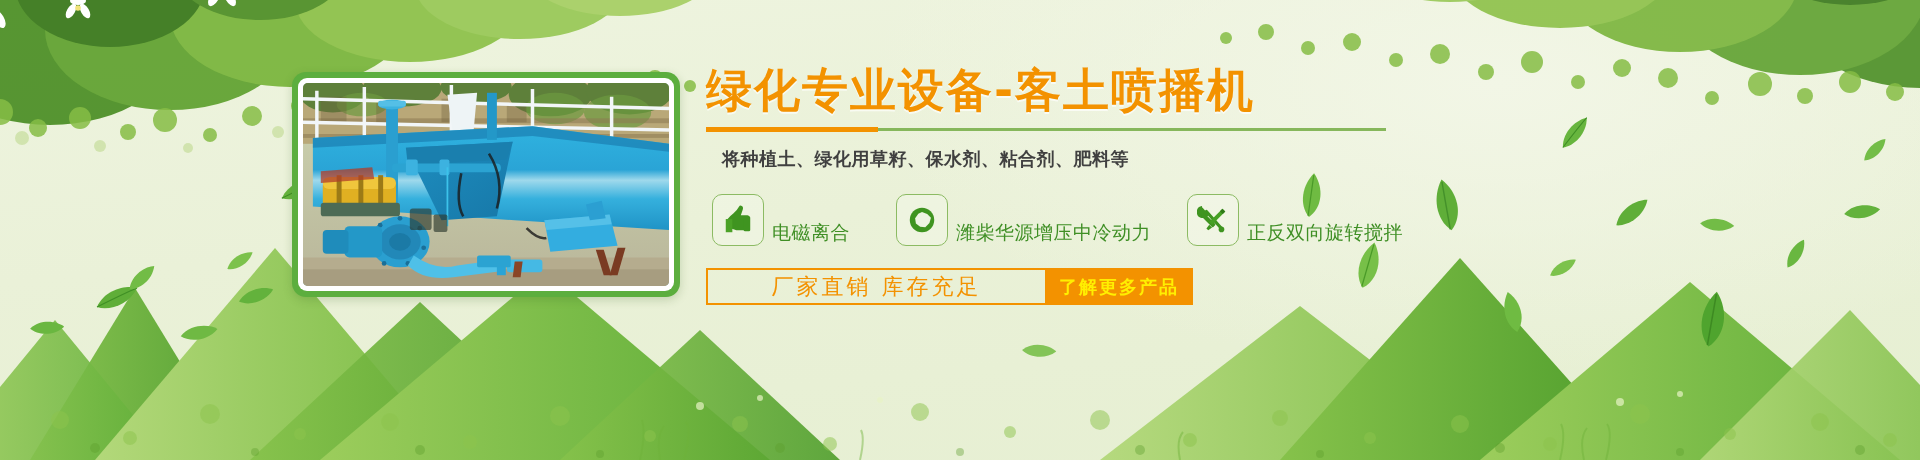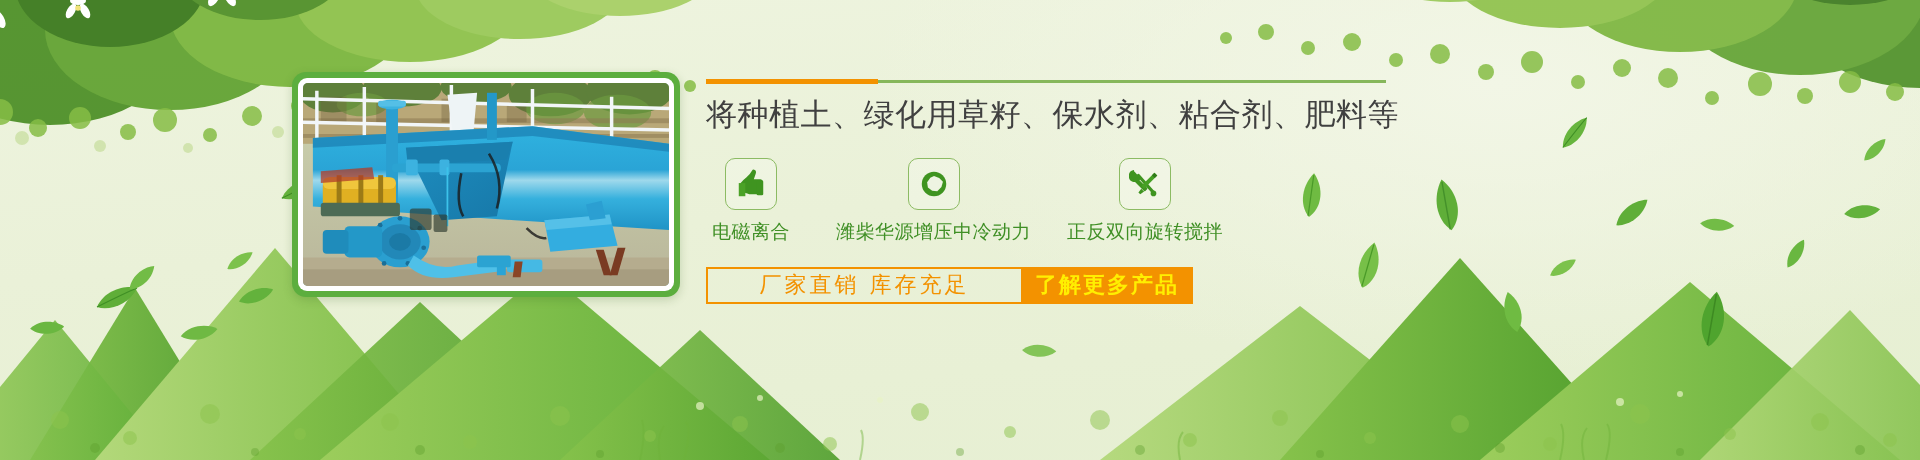--- a/index.html
+++ b/index.html
@@ -58,27 +58,27 @@
   }
   .divider{
     position:relative;width:680px;height:3px;margin:14px 0 10px 0;
     background:#86b75b;
   }
   .divider::before{
     content:"";position:absolute;left:0;top:-1px;width:172px;height:5px;
     background:#f39200;
   }
   .subtitle{
-    font-size:31px;line-height:1.38;color:#404040;letter-spacing:.5px;
-    margin:0;font-weight:normal;white-space:nowrap;
+    font-size:18px;line-height:1.38;color:#404040;letter-spacing:.5px;
+    margin:16px;font-weight:bold;white-space:nowrap;
   }
 
   
   .features{display:flex;align-items:flex-start;margin-top:22px;}
-  .feature{display:flex;flex-direction:column;align-items:center;}
+  .feature{display:flex;flex-direction:row;align-items:flex-end;gap:8px;}
   .f-1{margin-left:6px;}
   .f-2{margin-left:36px;}
   .f-3{margin-left:46px;}
   .feat-icon{
     width:50px;height:50px;border:1.5px solid #8cbb63;border-radius:10px;
     display:flex;align-items:center;justify-content:center;
     background:rgba(255,255,255,.22);
   }
   .feat-label{
     margin-top:9px;font-size:19px;color:#3f8f25;letter-spacing:.5px;
@@ -90,21 +90,21 @@
     display:flex;align-items:stretch;margin-top:22px;width:487px;height:37px;
     border:2px solid #f39200;box-sizing:border-box;
   }
   .cta-left{
     flex:1;display:flex;align-items:center;justify-content:center;
     color:#f39200;font-size:22px;letter-spacing:3px;white-space:nowrap;
   }
   .cta-btn{
     background:#f39200;color:#ffef00;font-weight:bold;
     display:flex;align-items:center;justify-content:center;
-    font-size:22px;letter-spacing:2px;padding:0 14px;white-space:nowrap;
+    font-size:18px;letter-spacing:2px;padding:0 14px;white-space:nowrap;
     margin:-2px -2px -2px 0;
   }
 </style>
 </head>
 <body>
 
 <div class="banner">
 
   <svg class="layer foliage-tl" viewBox="0 0 760 330">
     <defs>
@@ -535,20 +535,21 @@
             <rect x="108" y="128" width="22" height="22" rx="3"></rect>
             <rect x="132" y="134" width="14" height="18" rx="2"></rect>
           </g>
         </svg>
       </div>
     </div>
   </div>
 
   <div class="content">
 
+    <h1 class="title">绿化专业设备-客土喷播机</h1>
 
     <div class="divider"></div>
 
     <p class="subtitle">将种植土、绿化用草籽、保水剂、粘合剂、肥料等</p>
 
     <div class="features">
 
       <div class="feature f-1">
         <div class="feat-icon">
           <svg viewBox="0 0 34 34" width="32" height="32">

